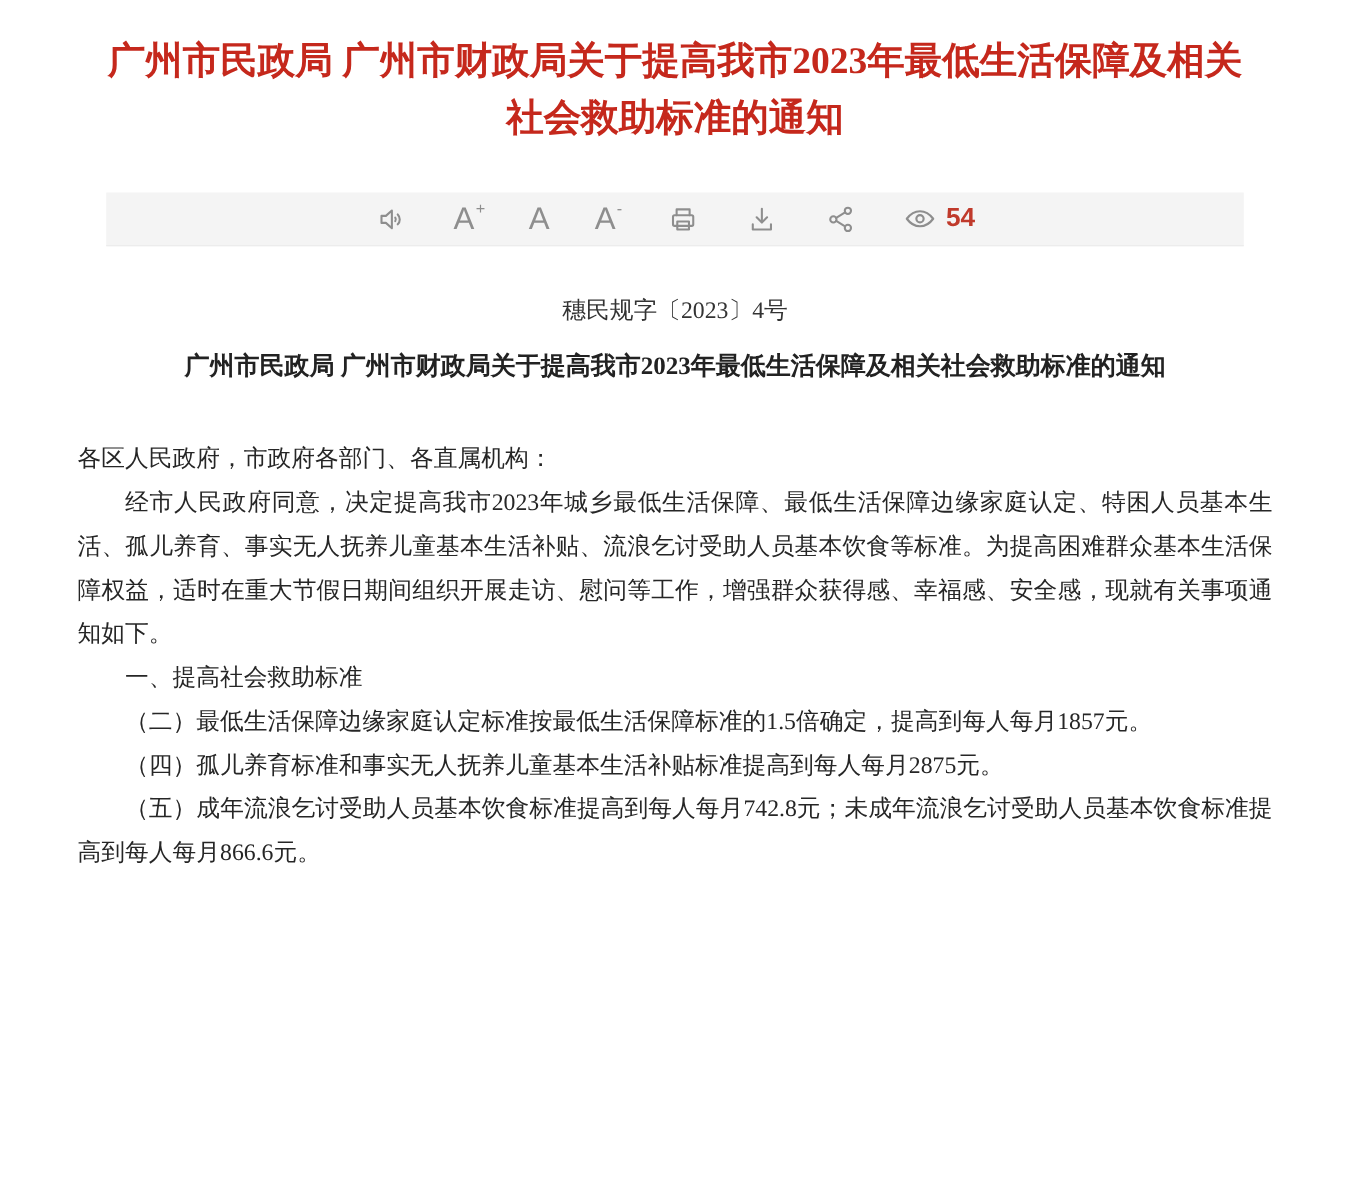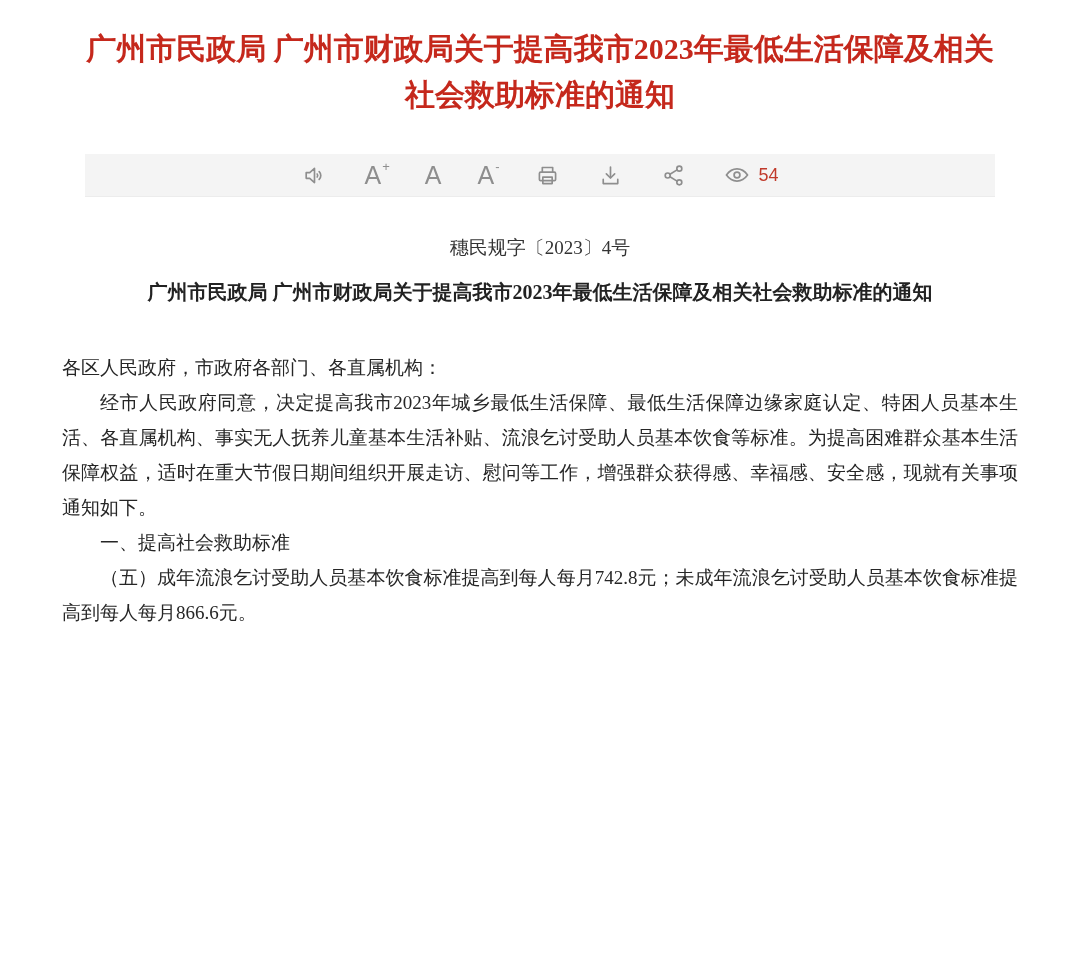--- a/index.html
+++ b/index.html
@@ -41,22 +41,22 @@
   .tool{
     background:none;border:none;padding:0;margin:0;
     display:flex;align-items:center;justify-content:center;
     cursor:pointer;color:var(--icon-gray);
     font-family:"Liberation Sans","DejaVu Sans",sans-serif;
   }
   .tool svg{display:block;}
   .font-btn{font-size:25px;line-height:1;color:var(--icon-gray);}
   .font-btn .sup{font-size:13px;position:relative;top:-9px;left:1px;}
   .view-tool .count{
-    font-size:18px;
-    font-weight:400;
+    font-size:21px;
+    font-weight:700;
     color:var(--count-red);
     margin-left:7px;
     font-family:"Liberation Sans","DejaVu Sans",sans-serif;
   }
 
   
   .doc-number{
     margin:38px 12px 0;
     text-align:center;
     font-size:19px;
@@ -145,19 +145,21 @@
     </button>
 
   </div>
 
   <div class="doc">
     <p class="doc-number">穗民规字〔2023〕4号</p>
     <h2 class="doc-heading">广州市民政局 广州市财政局关于提高我市2023年最低生活保障及相关社会救助标准的通知</h2>
 
     <div class="doc-text">
       <p class="noindent">各区人民政府，市政府各部门、各直属机构：</p>
-      <p>经市人民政府同意，决定提高我市2023年城乡最低生活保障、最低生活保障边缘家庭认定、特困人员基本生活、各直属机构、事实无人抚养儿童基本生活补贴、流浪乞讨受助人员基本饮食等标准。为提高困难群众基本生活保障权益，适时在重大节假日期间组织开展走访、慰问等工作，增强群众获得感、幸福感、安全感，现就有关事项通知如下。</p>
+      <p>经市人民政府同意，决定提高我市2023年城乡最低生活保障、最低生活保障边缘家庭认定、特困人员基本生活、孤儿养育、事实无人抚养儿童基本生活补贴、流浪乞讨受助人员基本饮食等标准。为提高困难群众基本生活保障权益，适时在重大节假日期间组织开展走访、慰问等工作，增强群众获得感、幸福感、安全感，现就有关事项通知如下。</p>
       <p>一、提高社会救助标准</p>
+      <p>（二）最低生活保障边缘家庭认定标准按最低生活保障标准的1.5倍确定，提高到每人每月1857元。</p>
+      <p>（四）孤儿养育标准和事实无人抚养儿童基本生活补贴标准提高到每人每月2875元。</p>
       <p>（五）成年流浪乞讨受助人员基本饮食标准提高到每人每月742.8元；未成年流浪乞讨受助人员基本饮食标准提高到每人每月866.6元。</p>
     </div>
   </div>
 
 </div>
 
 </body></html>

